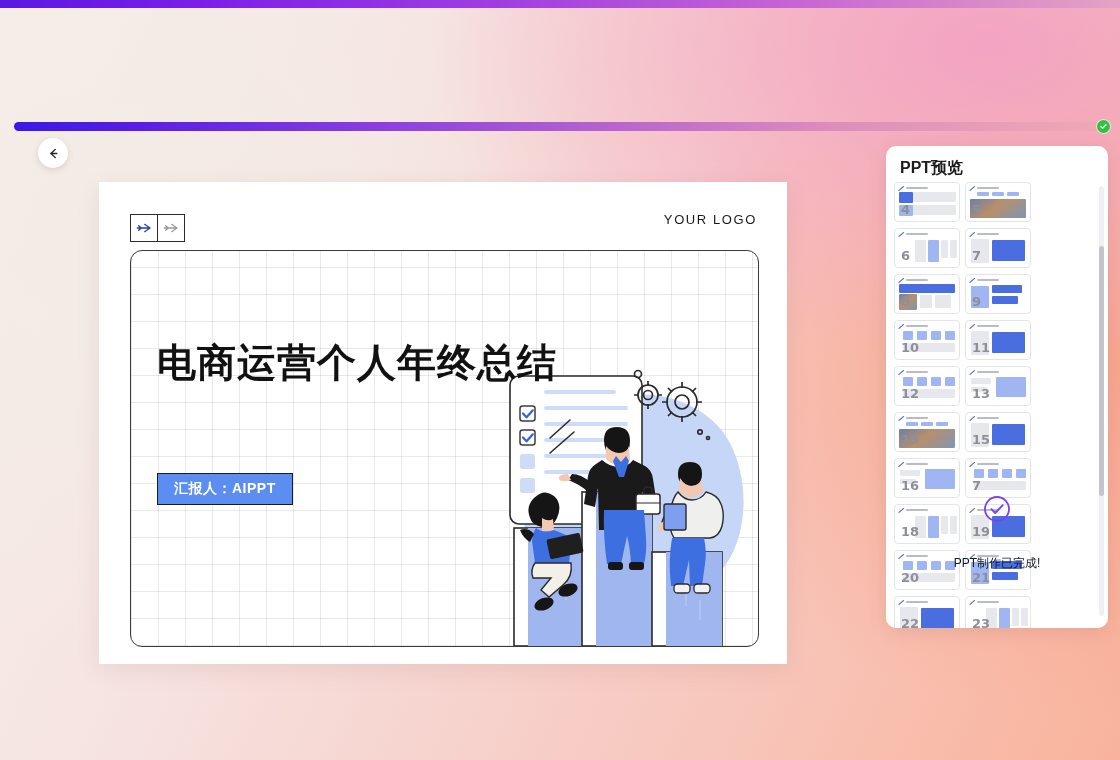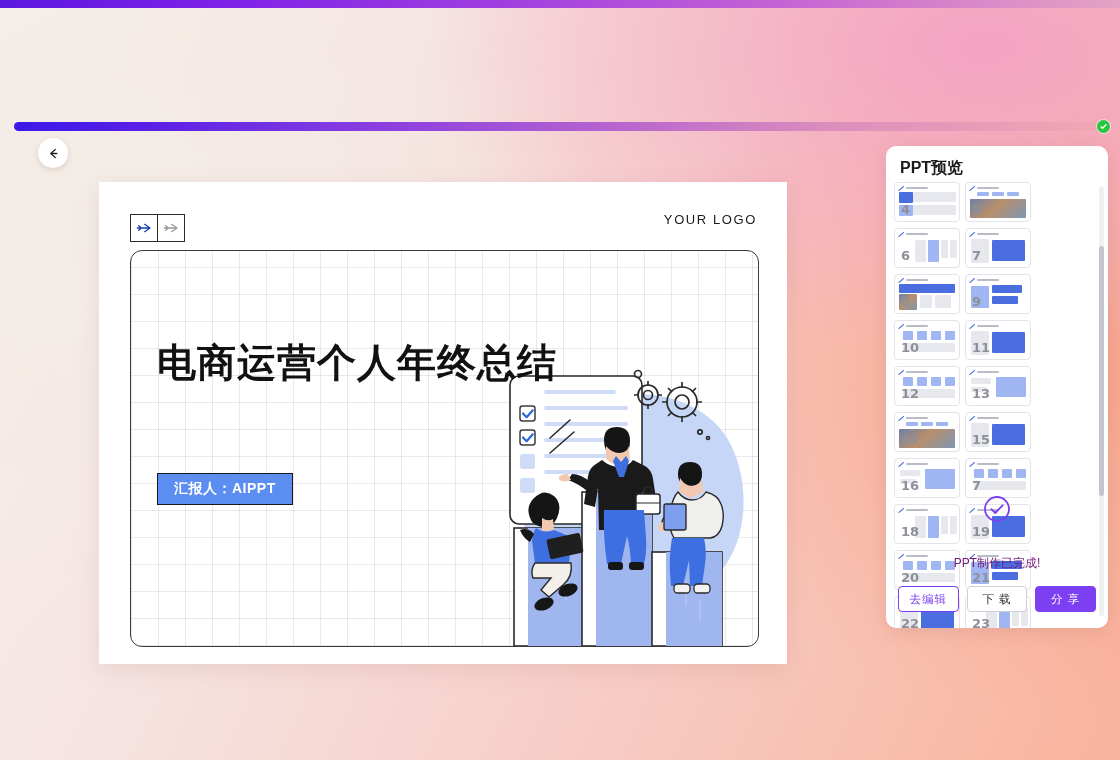--- a/index.html
+++ b/index.html
@@ -117,21 +117,21 @@
     position:absolute;right:4px;top:40px;width:5px;height:430px;border-radius:3px;background:#f0f0f3;
   }
   .scrollbar .thumbbar{
     position:absolute;left:0;top:60px;width:5px;height:250px;border-radius:3px;background:#c4c4cc;
   }
   
   .done{
     position:absolute;left:0;right:0;bottom:56px;text-align:center;
   }
   .done-icon{display:flex;justify-content:center;margin-bottom:7px;}
-  .done-text{font-size:12px;color:#701a75;font-weight:500;margin-top:32px;}
+  .done-text{font-size:12px;color:#0f172a;font-weight:500;margin-top:32px;}
   .actions{
     position:absolute;left:12px;right:12px;bottom:16px;display:flex;gap:8px;
   }
   .btn{
     flex:1;height:24px;border-radius:4px;font-size:11.5px;letter-spacing:1px;
     display:flex;align-items:center;justify-content:center;cursor:pointer;font-weight:500;
   }
   .btn-edit{border:1px solid #7d3ff2;color:#7d3ff2;background:#fff;}
   .btn-download{border:1px solid #cfcfd8;color:#333;background:#fff;}
   .btn-share{border:1px solid #7d3ff2;background:#7d3ff2;color:#fff;}
@@ -492,20 +492,15 @@
     <div class="done">
       <div class="done-icon">
         <svg width="28" height="28" viewBox="0 0 28 28">
           <circle cx="14" cy="14" r="12" fill="none" stroke="#7d3ff2" stroke-width="1.8"></circle>
           <path d="M8.4 14.2 L12.2 18 L19.6 10.3" stroke="#7d3ff2" stroke-width="1.9" fill="none" stroke-linecap="round" stroke-linejoin="round"></path>
         </svg>
       </div>
       <div class="done-text">PPT制作已完成!</div>
     </div>
 
-    <div class="actions">
-      <div class="btn btn-edit">去编辑</div>
-      <div class="btn btn-download">下 载</div>
-      <div class="btn btn-share">分 享</div>
-    </div>
   </div>
 
 </div>
 
 </body></html>

